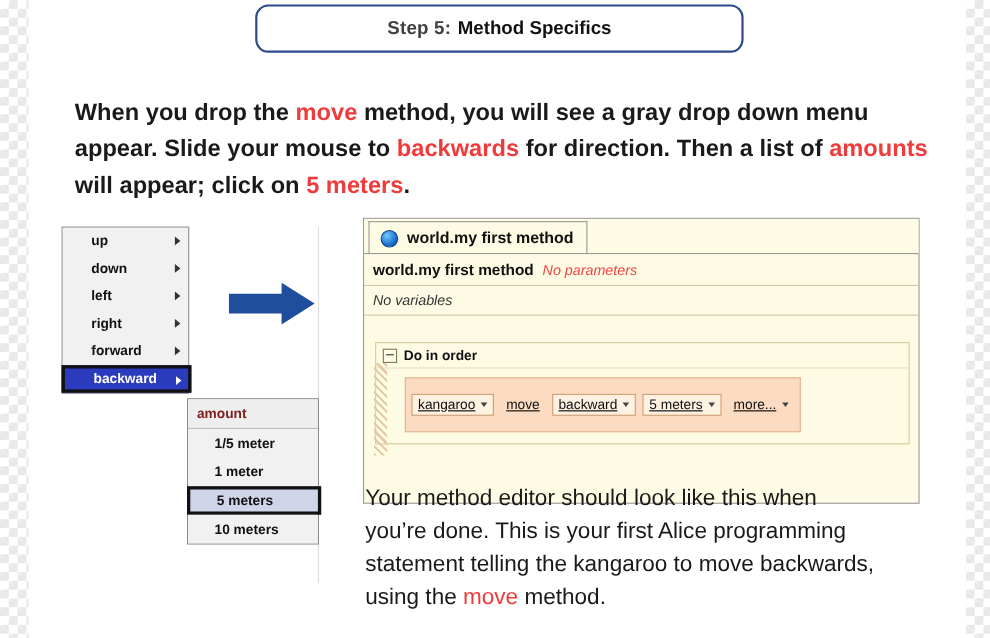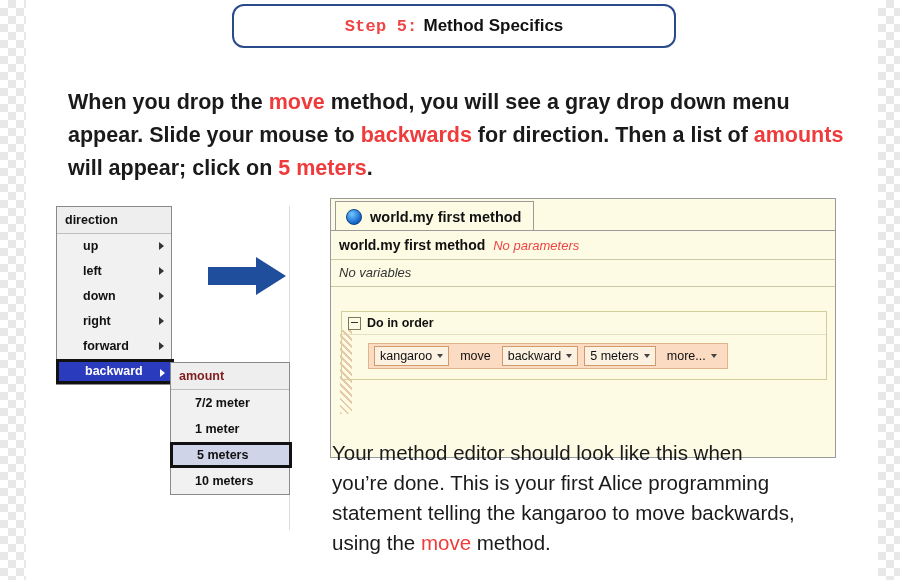--- a/index.html
+++ b/index.html
@@ -24,21 +24,21 @@
   .checker.right{right:0;width:22px;}
 
   
   .title-pill{
     position:absolute;left:232px;top:4px;width:444px;height:44px;
     border:2px solid #2b4a8b;border-radius:12px;background:#ffffff;
     display:flex;align-items:center;justify-content:center;
     box-sizing:border-box;
   }
   .title-pill .step{
-    font-size:17px;font-weight:bold;color:#ef4444;letter-spacing:0.2px;font-family:Liberation Mono, monospace;
+    font-size:17px;font-weight:bold;color:#404040;letter-spacing:0.2px;
   }
   .title-pill .rest{
     font-size:17px;font-weight:bold;color:#111111;margin-left:6px;
   }
 
   
   .intro{
     position:absolute;left:68px;top:86px;width:800px;
     font-size:21.5px;line-height:33px;color:#1a1a1a;font-weight:bold;
   }
@@ -153,21 +153,21 @@
   .minus{
     width:11px;height:11px;border:1px solid #7a7a5a;background:#fdfbe4;
     position:relative;
   }
   .minus:after{
     content:"";position:absolute;left:2px;top:4px;width:7px;height:1px;background:#333;
   }
   .stmt-row{
     display:flex;align-items:center;gap:0;margin:8px 6px 10px 26px;
     background:#fbdcc3;border:1px solid #e0b48c;height:24px;
-    width:max-content;padding:0 2px;
+    width:max-content;padding:12px 2px;text-decoration:underline;
   }
   .pill{
     display:flex;align-items:center;gap:5px;
     height:18px;margin:0 3px;padding:0 5px;
     font-size:12.5px;color:#111;
     background:#fbdcc3;
   }
   .pill.box{background:#fdf1e2;border:1px solid #cf9a6c;}
   .pill .caret{
     width:0;height:0;border-top:4px solid #444;
@@ -196,51 +196,50 @@
   <span class="rest">Method Specifics</span>
 </div>
 
 <div class="intro">
   <span>When you drop the </span><span class="hl">move</span><span> method, you will see a gray drop down menu appear. Slide your mouse to </span><span class="hl">backwards</span><span> for direction. Then a list of </span><span class="hl">amounts</span><span> will appear; click on </span><span class="hl">5 meters</span><span>.</span>
 </div>
 
 <div class="left-frame"></div>
 
 <div class="dir-menu">
-  <div class="dir-head">direction</div>
 
   <div class="dir-item">
     <span>up</span>
     <span class="arrow"></span>
   </div>
   <div class="dir-item">
+    <span>down</span>
+    <span class="arrow"></span>
+  </div>
+  <div class="dir-item">
     <span>left</span>
-    <span class="arrow"></span>
-  </div>
-  <div class="dir-item">
-    <span>down</span>
     <span class="arrow"></span>
   </div>
   <div class="dir-item">
     <span>right</span>
     <span class="arrow"></span>
   </div>
   <div class="dir-item">
     <span>forward</span>
     <span class="arrow"></span>
   </div>
   <div class="dir-item sel">
     <span>backward</span>
     <span class="arrow"></span>
   </div>
 </div>
 
 <div class="amt-menu">
   <div class="amt-head">amount</div>
-  <div class="amt-item">7/2 meter</div>
+  <div class="amt-item">1/5 meter</div>
   <div class="amt-item">1 meter</div>
   <div class="amt-item sel">5 meters</div>
   <div class="amt-item">10 meters</div>
 </div>
 
 <div class="big-arrow">
   <svg width="80" height="44" viewBox="0 0 80 44">
     <polygon points="0,13 48,13 48,3 78,22 48,41 48,31 0,31" fill="#1f4e9c"></polygon>
   </svg>
 </div>

